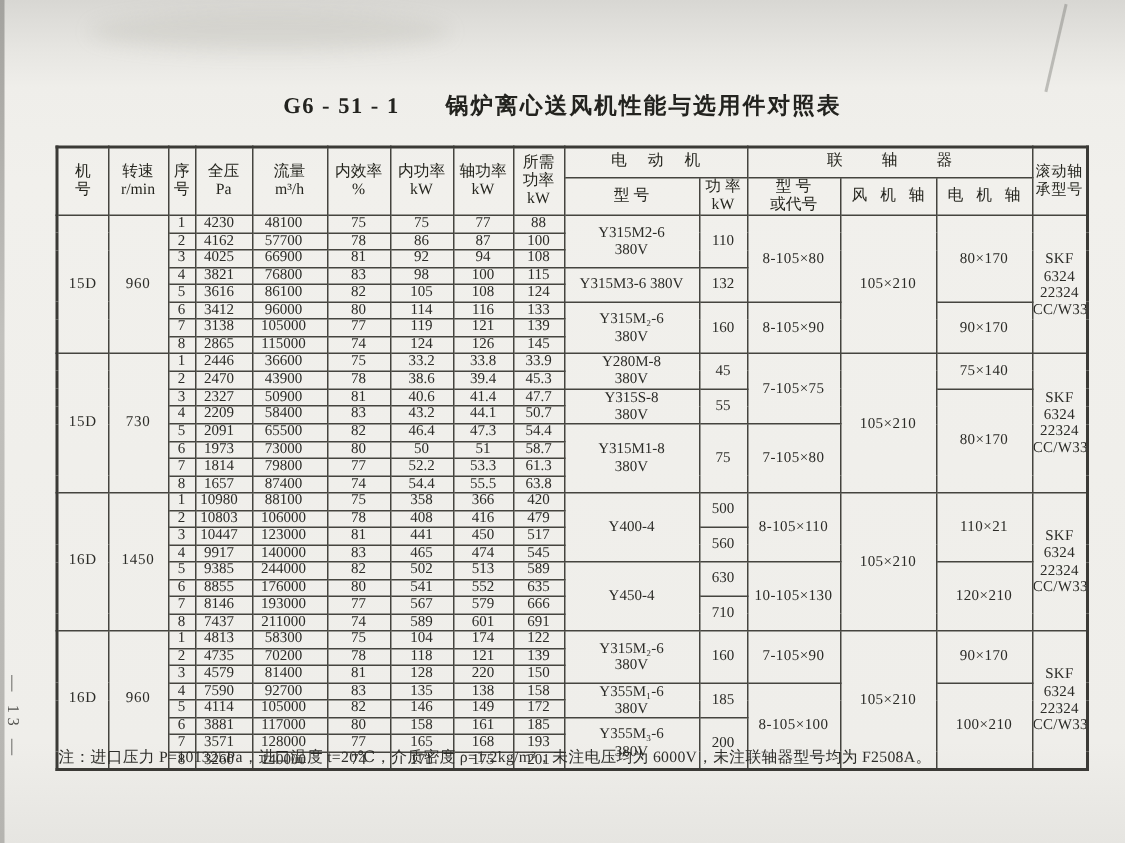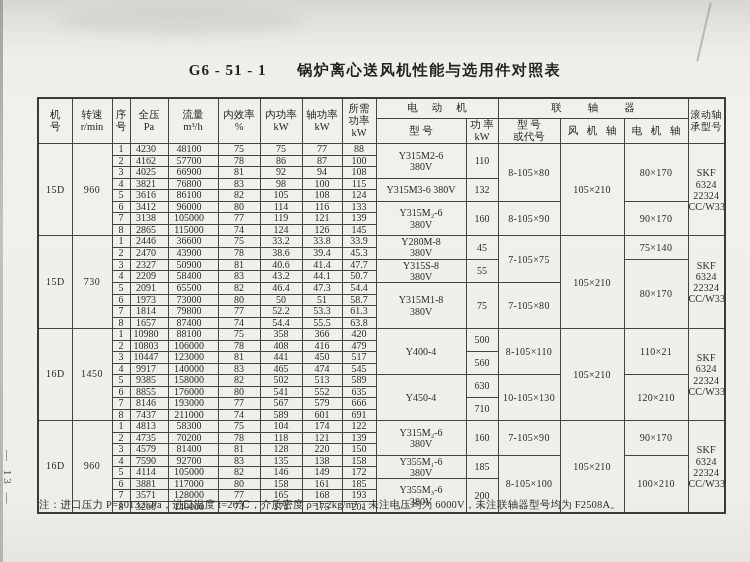--- a/index.html
+++ b/index.html
@@ -445,21 +445,21 @@
           <td class="cn c1">9917</td>
           <td class="cn c2">140000</td>
           <td class="cn c3">83</td>
           <td class="cn c4">465</td>
           <td class="cn c5">474</td>
           <td class="cn c6">545</td>
         </tr>
         <tr class="data-row">
           <td class="cn c0">5</td>
           <td class="cn c1">9385</td>
-          <td class="cn c2">158000</td>
+          <td class="cn c2">244000</td>
           <td class="cn c3">82</td>
           <td class="cn c4">502</td>
           <td class="cn c5">513</td>
           <td class="cn c6">589</td>
           <td rowspan="4" class="c-motor">
             <span class="ln">Y450-4</span>
           </td>
           <td rowspan="2" class="c-mpw">
             <span class="ln">630</span>
           </td>

